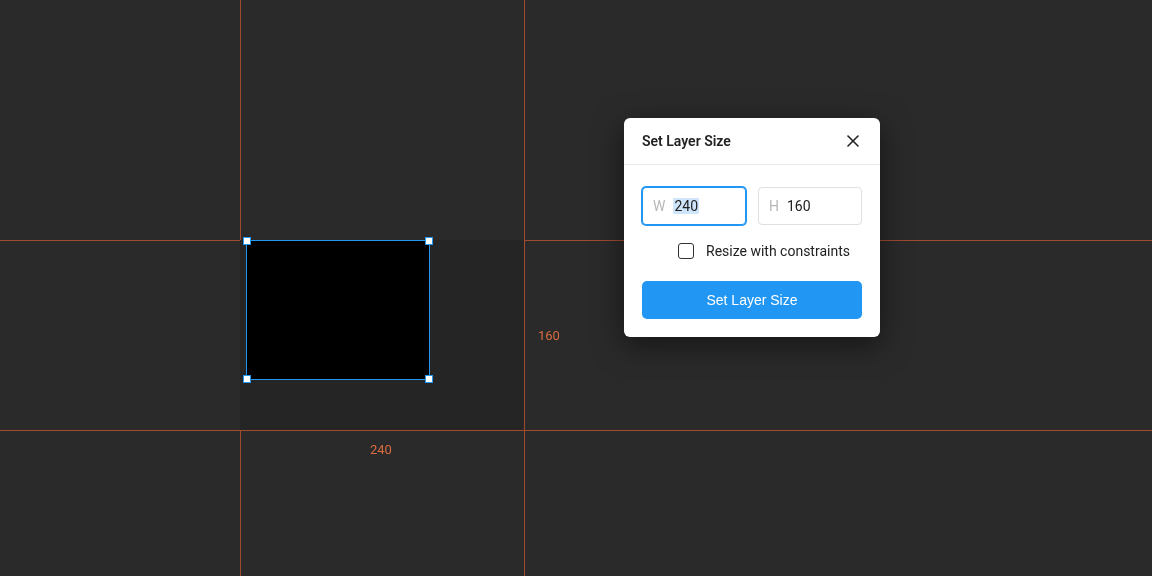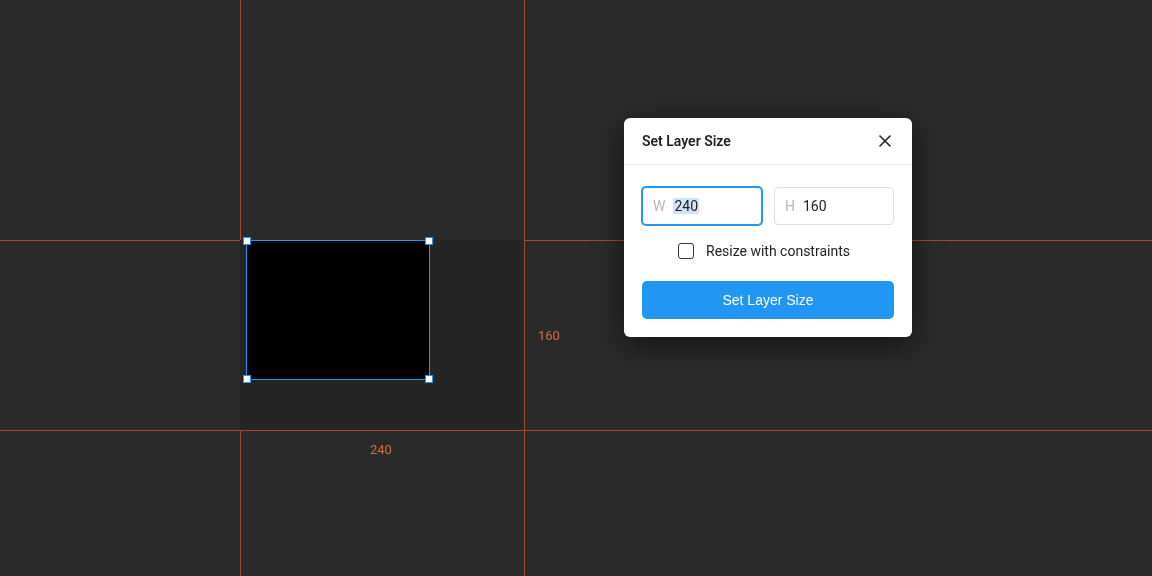--- a/index.html
+++ b/index.html
@@ -49,21 +49,21 @@
     position: absolute;
     color: #d96c3f;
     font-size: 13px;
     font-weight: 400;
   }
 
   .dialog {
     position: absolute;
     left: 624px;
     top: 118px;
-    width: 288px;
+    width: 256px;
     background: #ffffff;
     border-radius: 6px;
     box-shadow: 0 8px 30px rgba(0,0,0,0.5);
     color: #222;
   }
   .dialog-header {
     display: flex;
     align-items: center;
     justify-content: space-between;
     padding: 14px 18px;

